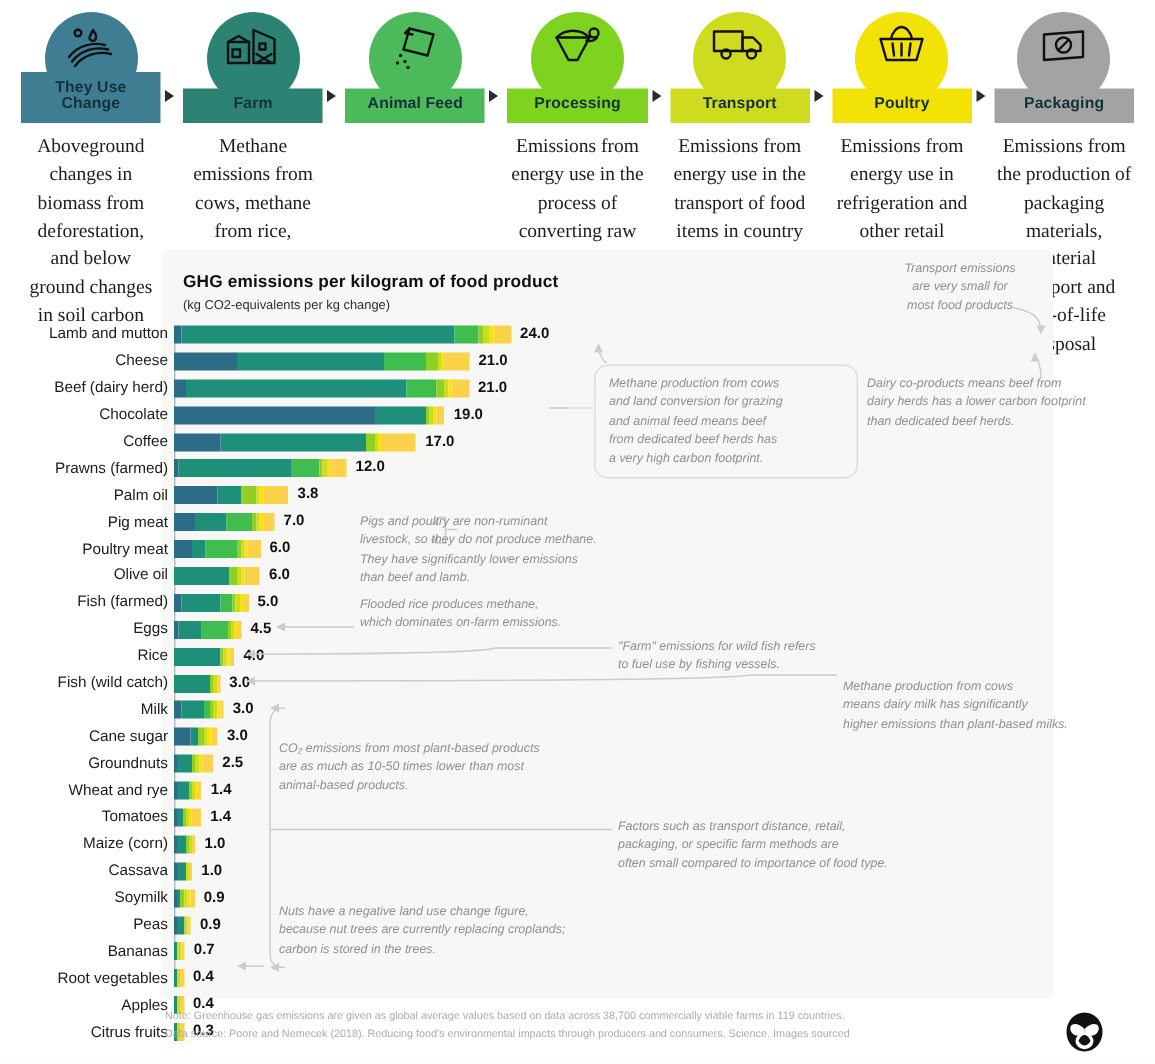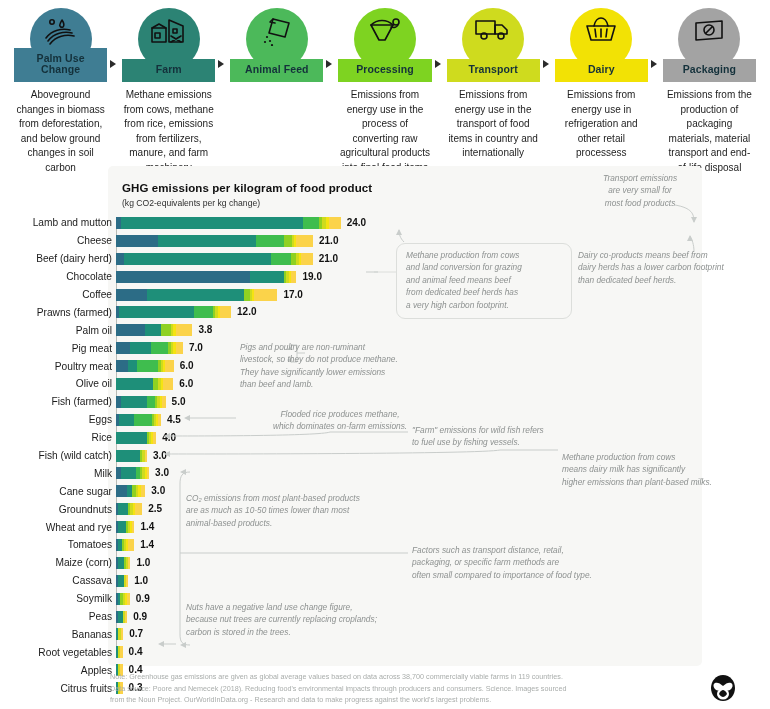--- a/index.html
+++ b/index.html
@@ -26,22 +26,22 @@
     width: 62px; height: 62px; border-radius: 50%;
   }
   .stage-icon { position: absolute; top: 16px; left: 50%; transform: translateX(-50%); }
   .stage-label {
     position: relative; z-index: 3; width: 100%;
     text-align: center; font-size: 10.5px; font-weight: bold;
     color: #14313b; padding: 5px 2px 6px 2px; letter-spacing: .1px;
     line-height: 1.1;
   }
   .stage-desc {
-    margin-top: 6px; text-align: center; font-size: 10px;
-    line-height: 1.45; color: #1d1d1d; padding: 0 1px;
+    margin-top: 6px; text-align: center; font-size: 13px;
+    line-height: 1.45; color: #1d1d1d; padding: 0 1px; font-family: Liberation Serif, serif;
   }
   .arrow {
     width: 15px; flex: 0 0 15px; position: relative; height: 82px;
   }
   .arrow::after {
     content: ""; position: absolute; top: 60px; left: 3px;
     width: 0; height: 0;
     border-left: 6px solid #2b2b2b;
     border-top: 4.5px solid transparent;
     border-bottom: 4.5px solid transparent;
@@ -111,21 +111,21 @@
       <div class="stage">
         <div class="stage-badge-wrap">
        <div class="stage-circle" style="background:#3f7d93"></div>
        <div class="stage-icon"><svg width="34" height="30" viewBox="0 0 34 30">
               <circle cx="8" cy="6" r="2.2" stroke="#111" stroke-width="1.6" fill="none" stroke-linecap="round" stroke-linejoin="round"></circle>
         <path d="M18 4 C20 7 21 9 19 11 C17 12 15 10 16 8 C16.6 6.6 17.4 5.2 18 4Z" stroke="#111" stroke-width="1.6" fill="none" stroke-linecap="round" stroke-linejoin="round"></path>
         <path d="M2 22 C8 14 18 12 26 14" stroke="#111" stroke-width="1.6" fill="none" stroke-linecap="round" stroke-linejoin="round"></path>
               <path d="M4 25 C10 17 20 15 28 17" stroke="#111" stroke-width="1.6" fill="none" stroke-linecap="round" stroke-linejoin="round"></path>
         <path d="M6 28 C12 20 22 18 30 20" stroke="#111" stroke-width="1.6" fill="none" stroke-linecap="round" stroke-linejoin="round"></path>
             </svg></div>
-       <div class="stage-label" style="background:#3f7d93">Palm Use Change</div>
+       <div class="stage-label" style="background:#3f7d93">They Use Change</div>
      </div>
      <div class="stage-desc">Aboveground changes in biomass from deforestation, and below ground changes in soil carbon</div>
       </div>
       <div class="arrow"></div>
       <div class="stage">
         <div class="stage-badge-wrap">
        <div class="stage-circle" style="background:#2c8374"></div>
        <div class="stage-icon"><svg width="38" height="28" viewBox="0 0 38 28">
               <path d="M19 4 L33 10 L33 26 L19 26 Z" stroke="#111" stroke-width="1.6" fill="none" stroke-linecap="round" stroke-linejoin="round"></path>
         <path d="M2 12 L2 26 L16 26 L16 12 Z" stroke="#111" stroke-width="1.6" fill="none" stroke-linecap="round" stroke-linejoin="round"></path>
@@ -183,21 +183,21 @@
       </div>
       <div class="arrow"></div>
       <div class="stage">
         <div class="stage-badge-wrap">
        <div class="stage-circle" style="background:#f2e205"></div>
        <div class="stage-icon"><svg width="34" height="28" viewBox="0 0 34 28">
               <path d="M3 10 L31 10 L27 24 L7 24 Z" stroke="#111" stroke-width="1.6" fill="none" stroke-linecap="round" stroke-linejoin="round"></path>
         <path d="M10 10 C11 5 14 2 17 2 C20 2 23 5 24 10" stroke="#111" stroke-width="1.6" fill="none" stroke-linecap="round" stroke-linejoin="round"></path>
         <path d="M11 13 L12 21 M17 13 L17 21 M23 13 L22 21" stroke="#111" stroke-width="1.6" fill="none" stroke-linecap="round" stroke-linejoin="round"></path>
             </svg></div>
-       <div class="stage-label" style="background:#f2e205">Dairy</div>
+       <div class="stage-label" style="background:#f2e205">Poultry</div>
      </div>
      <div class="stage-desc">Emissions from energy use in refrigeration and other retail processess</div>
       </div>
       <div class="arrow"></div>
       <div class="stage">
         <div class="stage-badge-wrap">
        <div class="stage-circle" style="background:#a3a3a3"></div>
        <div class="stage-icon"><svg width="34" height="28" viewBox="0 0 34 28">
               <path d="M4 7 L30 5 L30 22 L4 24 Z" stroke="#111" stroke-width="1.6" fill="none" stroke-linecap="round" stroke-linejoin="round"></path>
         <circle cx="17" cy="14" r="5" stroke="#111" stroke-width="1.6" fill="none" stroke-linecap="round" stroke-linejoin="round"></circle>
@@ -639,21 +639,21 @@
 
   <div class="anno" style="left:240px;top:341px;width:224px;">Pigs and poultry are non-ruminant
 livestock, so they do not produce methane.
 They have significantly lower emissions
 than beef and lamb.</div>
 
   <div class="anno" style="left:578px;top:249px;width:180px;">Dairy co-products means beef from
 dairy herds has a lower carbon footprint
 than dedicated beef herds.</div>
 
-  <div class="anno" style="left:240px;top:408px;width:200px;text-align:center;">Flooded rice produces methane,
+  <div class="anno" style="left:240px;top:396px;width:200px;">Flooded rice produces methane,
 which dominates on-farm emissions.</div>
 
   <div class="anno" style="left:412px;top:424px;width:190px;">"Farm" emissions for wild fish refers
 to fuel use by fishing vessels.</div>
 
   <div class="anno" style="left:562px;top:451px;width:208px;">Methane production from cows
 means dairy milk has significantly
 higher emissions than plant-based milks.</div>
 
   <div class="anno" style="left:186px;top:492px;width:250px;">CO₂ emissions from most plant-based products
@@ -664,21 +664,20 @@
 because nut trees are currently replacing croplands;
 carbon is stored in the trees.</div>
 
   <div class="anno" style="left:412px;top:544px;width:220px;">Factors such as transport distance, retail,
 packaging, or specific farm methods are
 often small compared to importance of food type.</div>
 
   <div class="footer">
     <div>Note: Greenhouse gas emissions are given as global average values based on data across 38,700 commercially viable farms in 119 countries.</div>
     <div>Data source: Poore and Nemecek (2018). Reducing food's environmental impacts through producers and consumers. Science. Images sourced</div>
-    <div>from the Noun Project. OurWorldInData.org - Research and data to make progress against the world's largest problems.</div>
   </div>
 
   <div class="logo">
     <svg viewBox="0 0 34 30" width="34" height="30">
       <path d="M17 2 C10 2 5 8 5 15 C5 22 10 28 17 28 C24 28 29 22 29 15 C29 8 24 2 17 2 Z" fill="#111"></path>
       <path d="M17 13 C14 10 11 9 9 10 C7 11 7 14 9 16 C11 18 14 18 17 16 Z" fill="#fff"></path>
       <path d="M17 13 C20 10 23 9 25 10 C27 11 27 14 25 16 C23 18 20 18 17 16 Z" fill="#fff"></path>
       <ellipse cx="17" cy="21" rx="6" ry="5.5" fill="#fff"></ellipse>
       <path d="M13 21 C14 18 16 17 17 17 C18 17 20 18 21 21 C20 23 18 24 17 24 C16 24 14 23 13 21 Z" fill="#111"></path>
     </svg>

